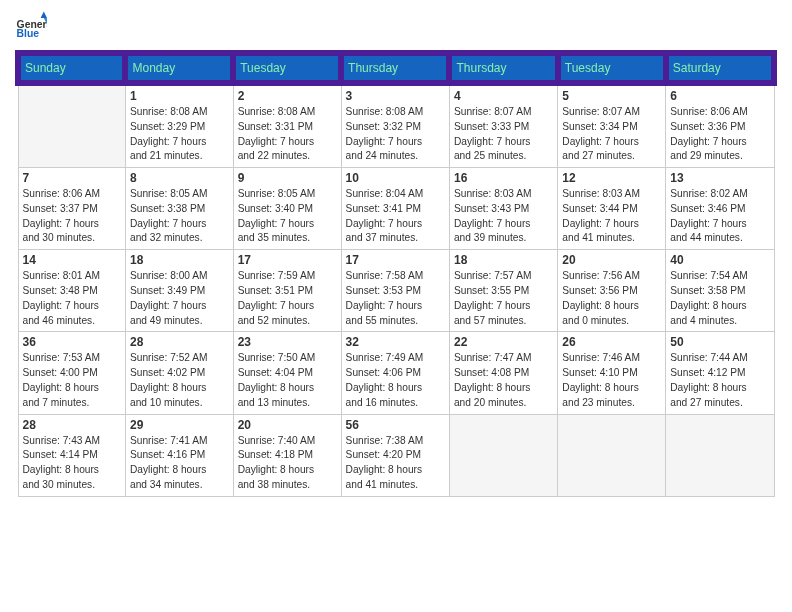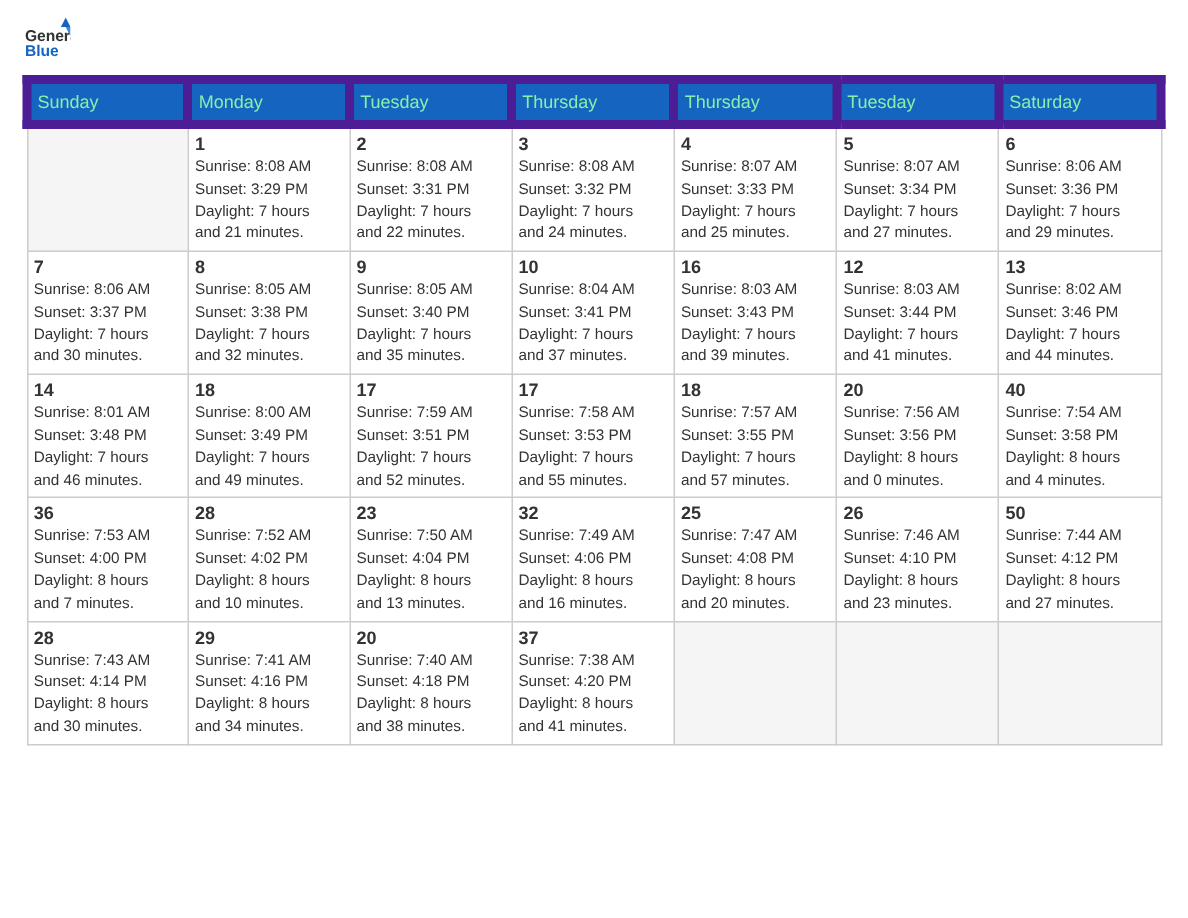--- a/index.html
+++ b/index.html
@@ -217,21 +217,21 @@
           </td>
           <td>
             <span class="day-num">23</span>
             <div class="day-detail">Sunrise: 7:50 AM<br>Sunset: 4:04 PM<br>Daylight: 8 hours<br>and 13 minutes.</div>
           </td>
           <td>
             <span class="day-num">32</span>
             <div class="day-detail">Sunrise: 7:49 AM<br>Sunset: 4:06 PM<br>Daylight: 8 hours<br>and 16 minutes.</div>
           </td>
           <td>
-            <span class="day-num">25</span>
+            <span class="day-num">22</span>
             <div class="day-detail">Sunrise: 7:47 AM<br>Sunset: 4:08 PM<br>Daylight: 8 hours<br>and 20 minutes.</div>
           </td>
           <td>
             <span class="day-num">26</span>
             <div class="day-detail">Sunrise: 7:46 AM<br>Sunset: 4:10 PM<br>Daylight: 8 hours<br>and 23 minutes.</div>
           </td>
           <td>
             <span class="day-num">50</span>
             <div class="day-detail">Sunrise: 7:44 AM<br>Sunset: 4:12 PM<br>Daylight: 8 hours<br>and 27 minutes.</div>
           </td>
@@ -243,21 +243,21 @@
           </td>
           <td>
             <span class="day-num">29</span>
             <div class="day-detail">Sunrise: 7:41 AM<br>Sunset: 4:16 PM<br>Daylight: 8 hours<br>and 34 minutes.</div>
           </td>
           <td>
             <span class="day-num">20</span>
             <div class="day-detail">Sunrise: 7:40 AM<br>Sunset: 4:18 PM<br>Daylight: 8 hours<br>and 38 minutes.</div>
           </td>
           <td>
-            <span class="day-num">37</span>
+            <span class="day-num">56</span>
             <div class="day-detail">Sunrise: 7:38 AM<br>Sunset: 4:20 PM<br>Daylight: 8 hours<br>and 41 minutes.</div>
           </td>
           <td class="empty"></td>
           <td class="empty"></td>
           <td class="empty"></td>
         </tr>
       </tbody>
   </table>
 </div>
 

